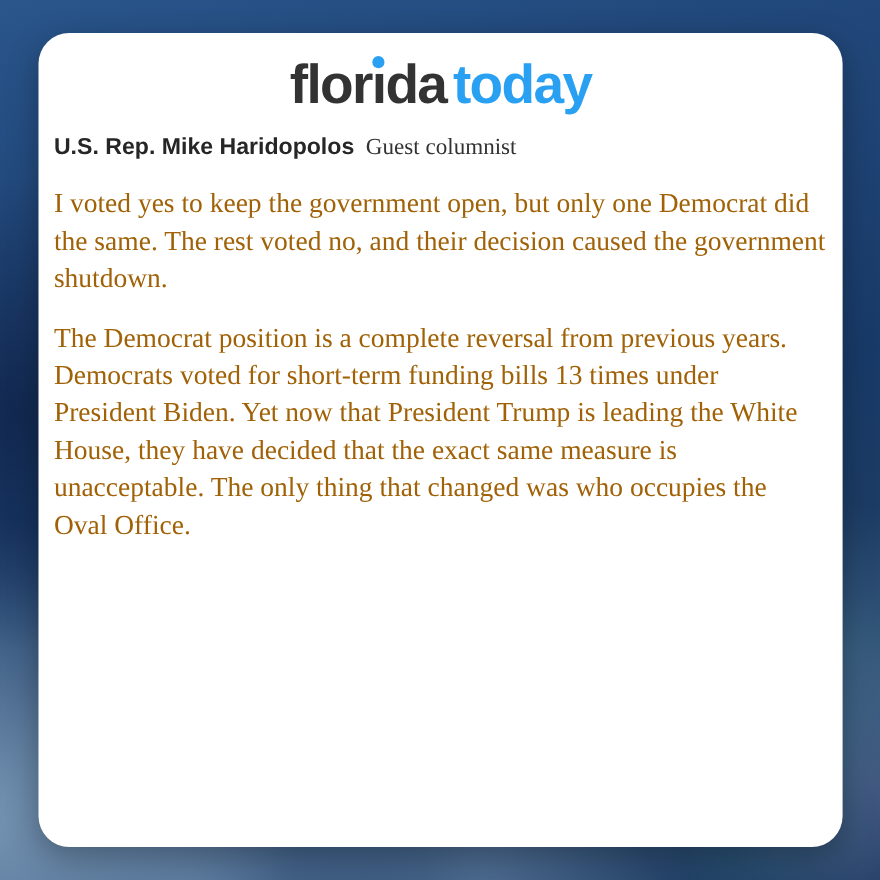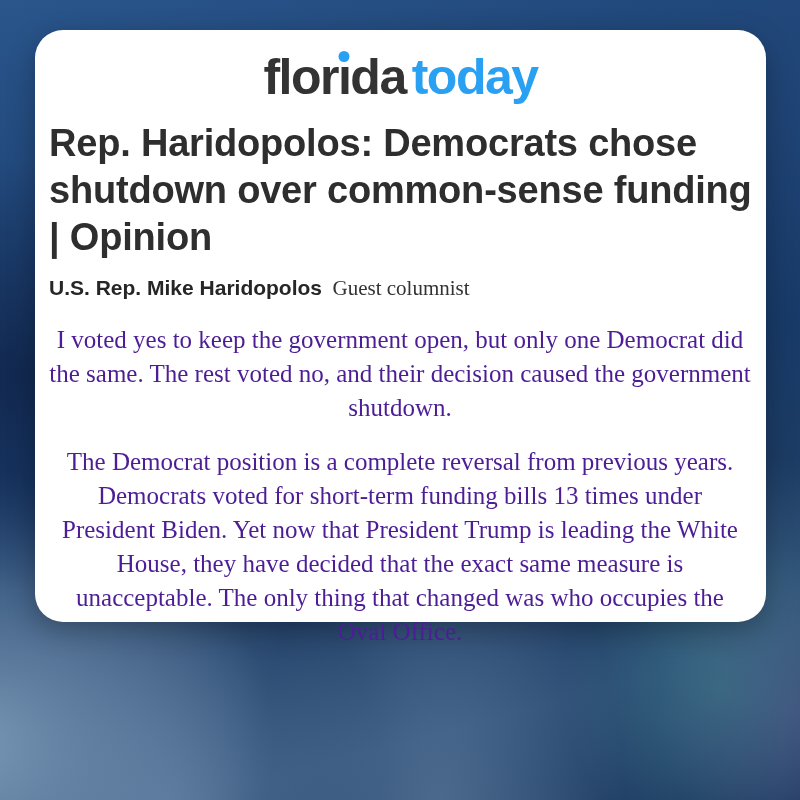--- a/index.html
+++ b/index.html
@@ -24,21 +24,21 @@
       radial-gradient(circle at 99% 89%, rgba(92,79,138,0.55) 0%, rgba(92,79,138,0) 13%),
       radial-gradient(circle at 96% 74%, rgba(70,110,140,0.45) 0%, rgba(70,110,140,0) 14%),
       linear-gradient(165deg, #2a568c 0%, #22497c 18%, #1e4273 35%, #183a68 52%, #1d3c64 68%, #2a4a72 84%, #1d3a60 100%);
   }
 
   .card {
     position: absolute;
     left: 35px;
     top: 30px;
     width: 731px;
-    height: 592px;
+    height: 740px;
     background: #ffffff;
     border-radius: 28px;
     box-shadow: 0 8px 28px rgba(0,0,0,0.28);
     box-sizing: border-box;
     padding: 16px 14px 0 14px;
   }
 
   .logo {
     text-align: center;
     font-size: 50px;
@@ -87,36 +87,34 @@
     font-size: 21px;
     color: #333333;
     margin-left: 6px;
   }
 
   .body-text {
     margin-top: 6px;
     font-family: "Liberation Serif", serif;
     font-size: 25px;
     line-height: 34px;
-    color: #4c1d95;
+    color: #a16207;
     max-width: 702px;
-    text-align: center;
   }
   .body-text p { margin: 20px 0 0 0; }
 </style>
 </head>
 <body>
 
 <div class="bg"></div>
 
 <div class="card">
 
   <div class="logo"><span class="w1"><span>flor</span><span class="ii"><span class="idot"></span><span>ı</span></span><span>da</span></span><span class="w2">today</span></div>
 
-  <h1 class="headline">Rep. Haridopolos: Democrats chose shutdown over common-sense funding | Opinion</h1>
 
   <div class="byline">
     <span class="author">U.S. Rep. Mike Haridopolos</span>
     <span class="role">Guest columnist</span>
   </div>
 
   <div class="body-text">
     <p>I voted yes to keep the government open, but only one Democrat did the same. The rest voted no, and their decision caused the government shutdown.</p>
     <p>The Democrat position is a complete reversal from previous years. Democrats voted for short-term funding bills 13 times under President Biden. Yet now that President Trump is leading the White House, they have decided that the exact same measure is unacceptable. The only thing that changed was who occupies the Oval Office.</p>
   </div>

